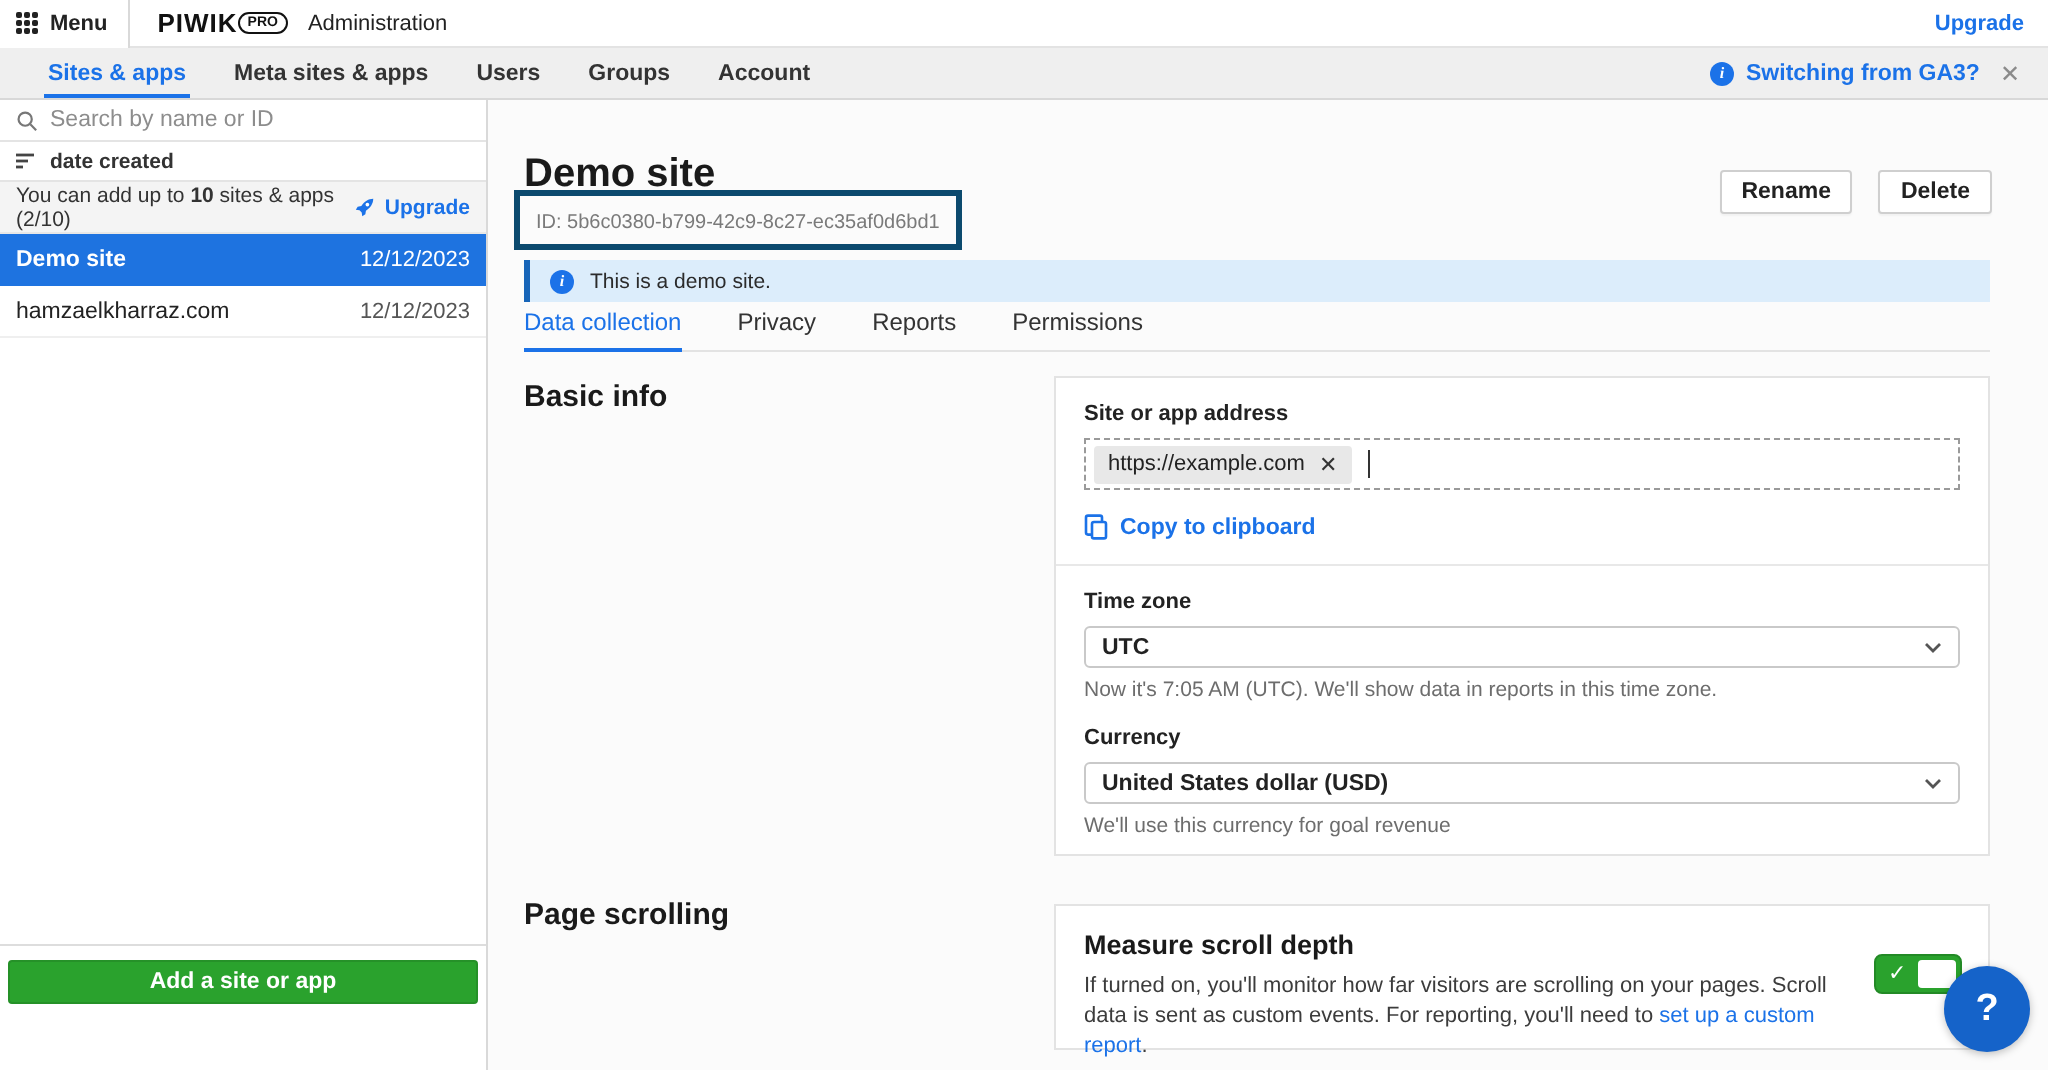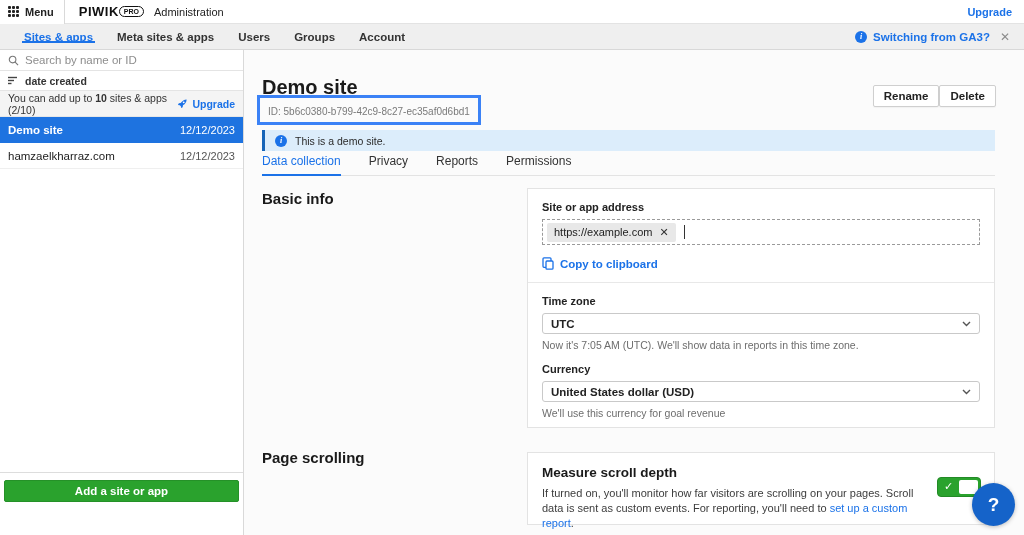--- a/index.html
+++ b/index.html
@@ -31,21 +31,21 @@
   }
   .topbar .section-name { font-size: 11px; color: #222; margin-left: 10px; }
   .topbar .upgrade { margin-left: auto; margin-right: 12px; font-size: 11px; font-weight: bold; color: #1b72e8; cursor: pointer; }
 
   
   .navrow {
     position: absolute; left: 0; top: 24px; width: 1024px; height: 26px;
     background: #efefef; border-bottom: 1px solid #d8d8d8;
     display: flex; align-items: center;
   }
-  .navrow .tabs { display: flex; height: 100%; margin-left: 12px; align-items: center; }
+  .navrow .tabs { display: flex; height: 100%; margin-left: 12px; }
   .nav-tab {
     position: relative; display: flex; align-items: center; padding: 0 12px;
     font-size: 11.5px; font-weight: bold; color: #333; cursor: pointer;
   }
   .nav-tab.active { color: #1b72e8; }
   .nav-tab.active::after {
     content: ""; position: absolute; left: 10px; right: 10px; bottom: 0; height: 2px; background: #1b72e8;
   }
   .ga3 { margin-left: auto; display: flex; align-items: center; gap: 6px; margin-right: 10px; }
   .ga3 .txt { font-size: 11.5px; font-weight: bold; color: #1b72e8; cursor: pointer; }
@@ -99,25 +99,25 @@
     position: absolute; left: 4px; top: 7px; width: 235px; height: 22px;
     background: #2aa22d; border: 1px solid #259128; border-radius: 2px;
     color: #fff; font-size: 11.5px; font-weight: bold;
     display: flex; align-items: center; justify-content: center; cursor: pointer;
   }
 
   
   .main { position: absolute; left: 245px; top: 50px; width: 779px; height: 485px; background: #fbfbfb; }
   .page-title { position: absolute; left: 17px; top: 26px; font-size: 20px; font-weight: bold; color: #1a1a1a; }
   .id-box {
-    position: absolute; left: 12px; top: 45px; border: 3px solid #3b82f6;
+    position: absolute; left: 12px; top: 45px; border: 3px solid #0c4a6e;
     padding: 3px 8px; background: transparent;
   }
   .id-box .id-text { font-size: 10px; color: #7a7a7a; white-space: nowrap; }
-  .hdr-actions { position: absolute; right: 28px; top: 35px; display: flex; gap: 0; }
+  .hdr-actions { position: absolute; right: 28px; top: 35px; display: flex; gap: 13px; }
   .btn {
     background: #fff; border: 1px solid #cfcfcf; border-radius: 2px;
     font-size: 11.5px; font-weight: bold; color: #222; padding: 4px 10px; cursor: pointer;
     box-shadow: 0 1px 1px rgba(0,0,0,0.04);
     font-family: "Liberation Sans", sans-serif;
   }
   .demo-banner {
     position: absolute; left: 17px; top: 80px; width: 733px; height: 21px;
     background: #dcedfb; border-left: 3px solid #1765b8;
     display: flex; align-items: center; gap: 8px; padding-left: 10px;

